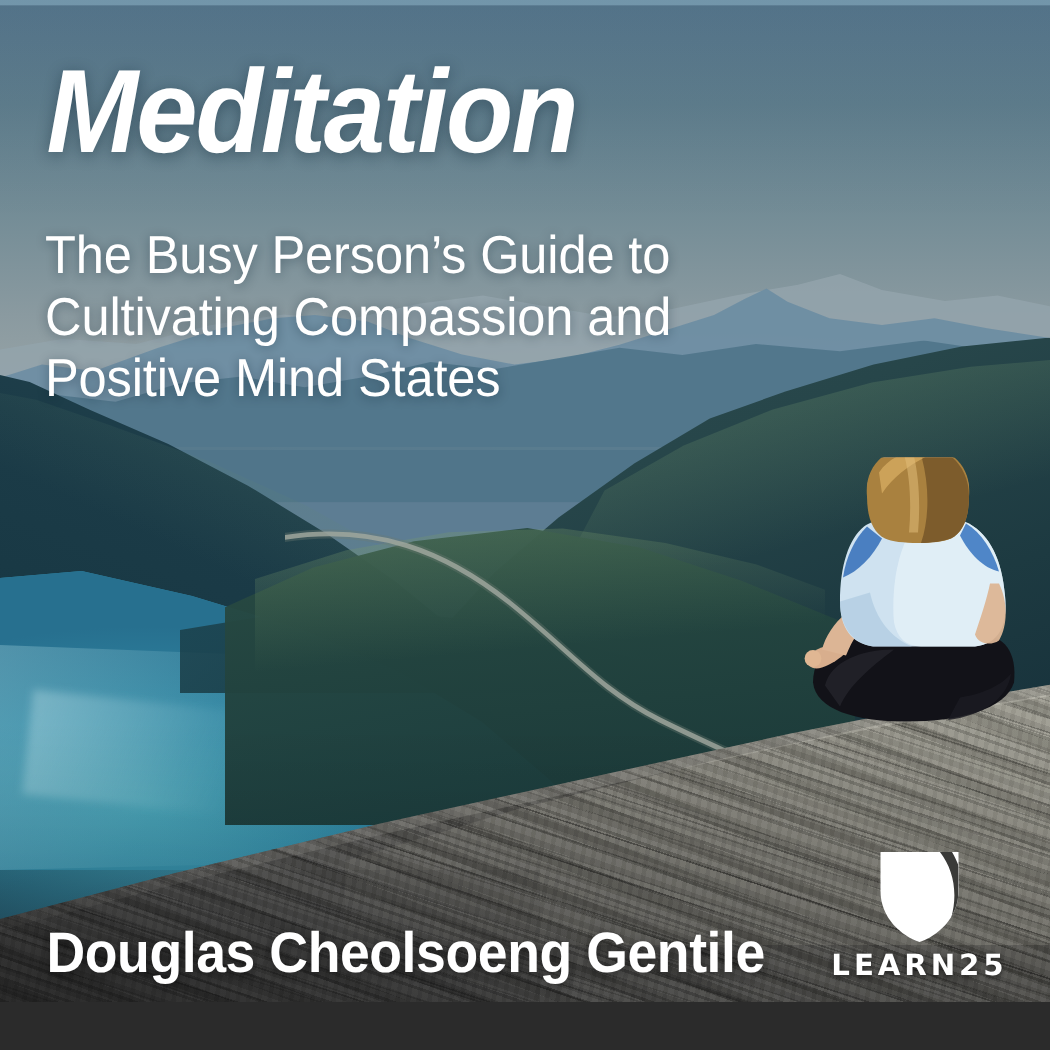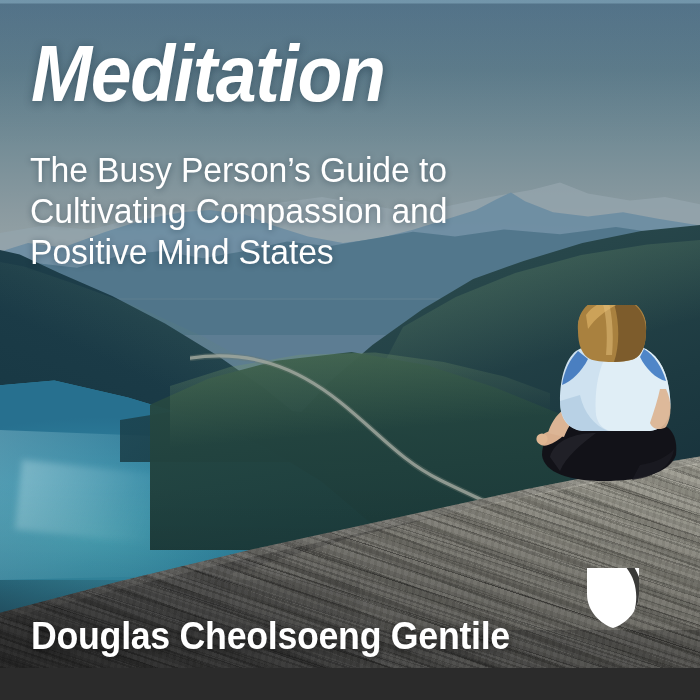--- a/index.html
+++ b/index.html
@@ -368,15 +368,16 @@
         </defs>
 
         <path d="M2 2 L54 2 L54 28 C54 46, 40 58, 28 62 C16 58, 2 46, 2 28 Z" fill="#ffffff"></path>
 
         <g clip-path="url(#shieldClip)">
           <path d="M30 -6 C 56 10, 62 36, 44 62 L 60 62 L 60 -6 Z" fill="#2e2e2e" opacity="0"></path>
           <path d="M31 -8 C 54 8, 58 38, 40 66 L 52 66 C 64 38, 58 8, 42 -8 Z" fill="#3a3a38"></path>
         </g>
       </svg>
     </div>
+    <div class="logo-word">LEARN25</div>
   </div>
 
 </div>
 
 </body></html>

